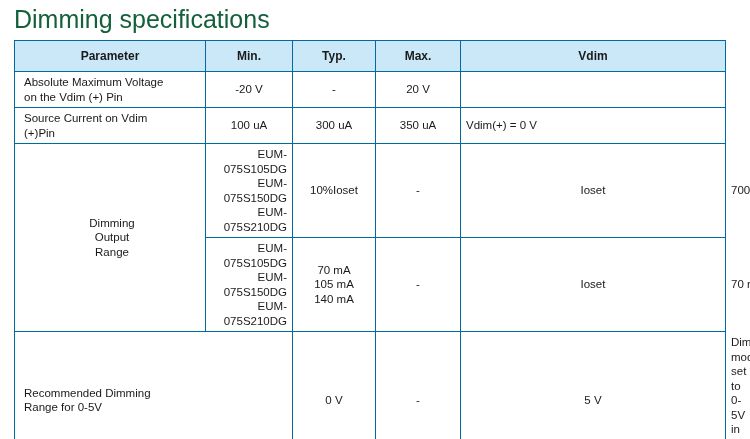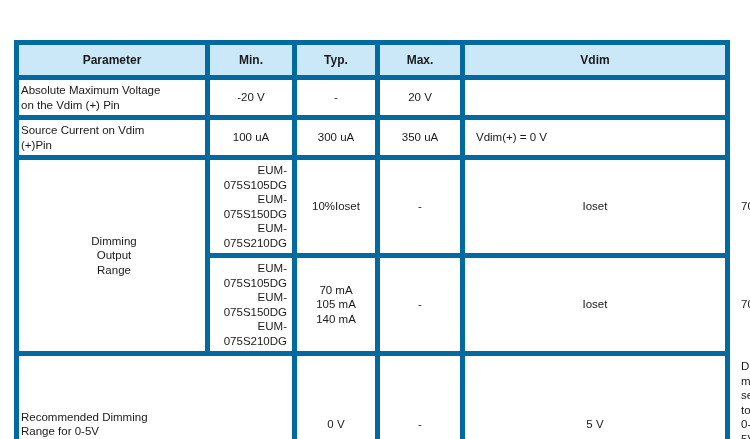--- a/index.html
+++ b/index.html
@@ -35,21 +35,21 @@
   .spec-table {
     position: absolute;
     left: 14px;
     top: 40px;
     width: 711px;
     border-collapse: collapse;
     table-layout: fixed;
     font-size: 11.5px;
   }
   .spec-table td, .spec-table th {
-    border: 5px solid #0369a1;
+    border: 1px solid #0369a1;
     padding: 3px 5px;
     vertical-align: middle;
     font-weight: normal;
     line-height: 14.5px;
   }
   .spec-table thead th {
     background: #cbe8f9;
     text-align: center;
     font-weight: bold;
     font-size: 12px;
@@ -57,29 +57,29 @@
     padding: 0;
   }
   .c-param  { width: 191px; }
   .c-min    { width: 87px; }
   .c-typ    { width: 83px; }
   .c-max    { width: 85px; }
   .c-notes  { width: 265px; }
 
   td.param-cell {
     text-align: left;
-    padding-left: 2px;
+    padding-left: 9px;
   }
   td.num-cell {
     text-align: center;
     margin-top: 33px;
   }
   td.notes-cell {
     text-align: left;
-    padding-left: 11px;
+    padding-left: 5px;
   }
   td.group-label {
     text-align: center;
     padding-left: 9px;
     vertical-align: middle;
     width: 74px;
   }
   td.model-cell {
     text-align: right;
     padding-left: 8px;
@@ -90,20 +90,21 @@
   .row-h2 { height: 35px; }
   .row-tall { height: 49px; }
   .row-med { height: 32px; }
   .nowrap { white-space: nowrap; }
 </style>
 </head>
 <body>
 
 <div id="page">
 
+  <div class="page-title">Dimming specifications</div>
 
   <table class="spec-table">
     <colgroup>
       <col class="c-param">
       <col class="c-min">
       <col class="c-typ">
       <col class="c-max">
       <col class="c-notes">
     </colgroup>
     <thead>

